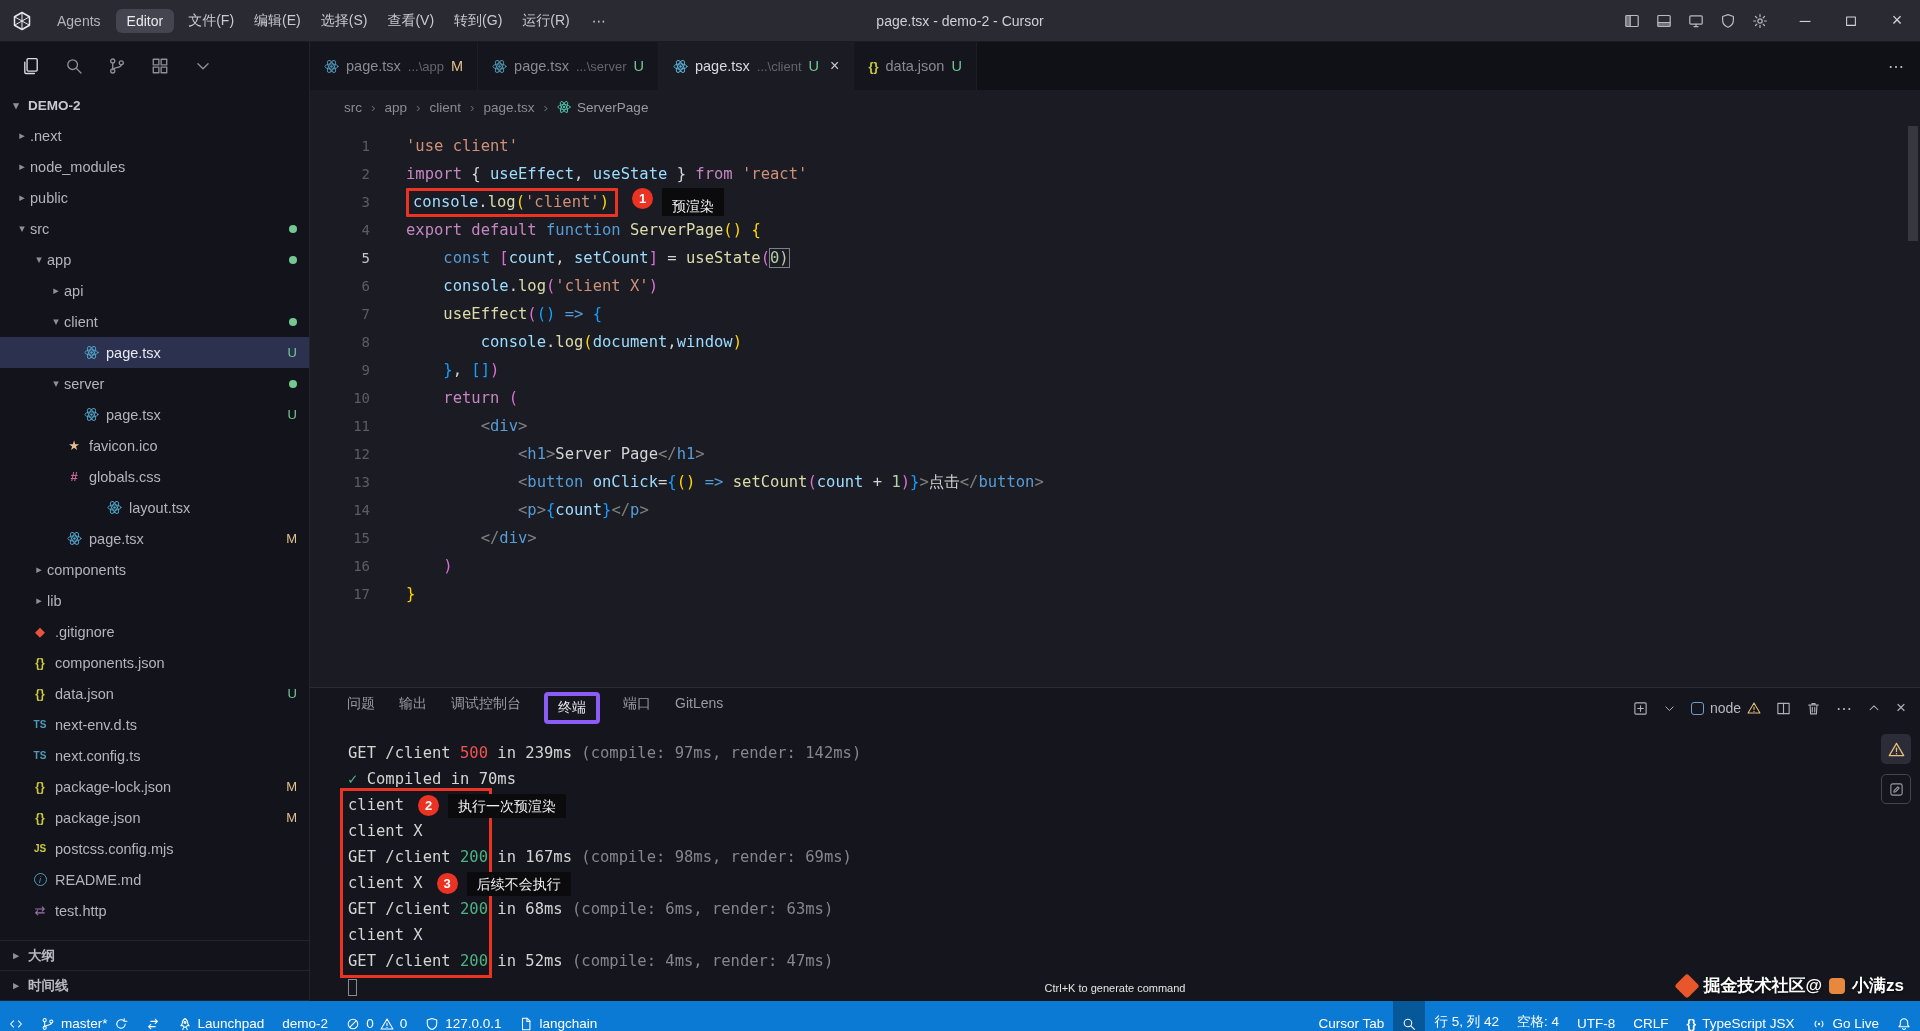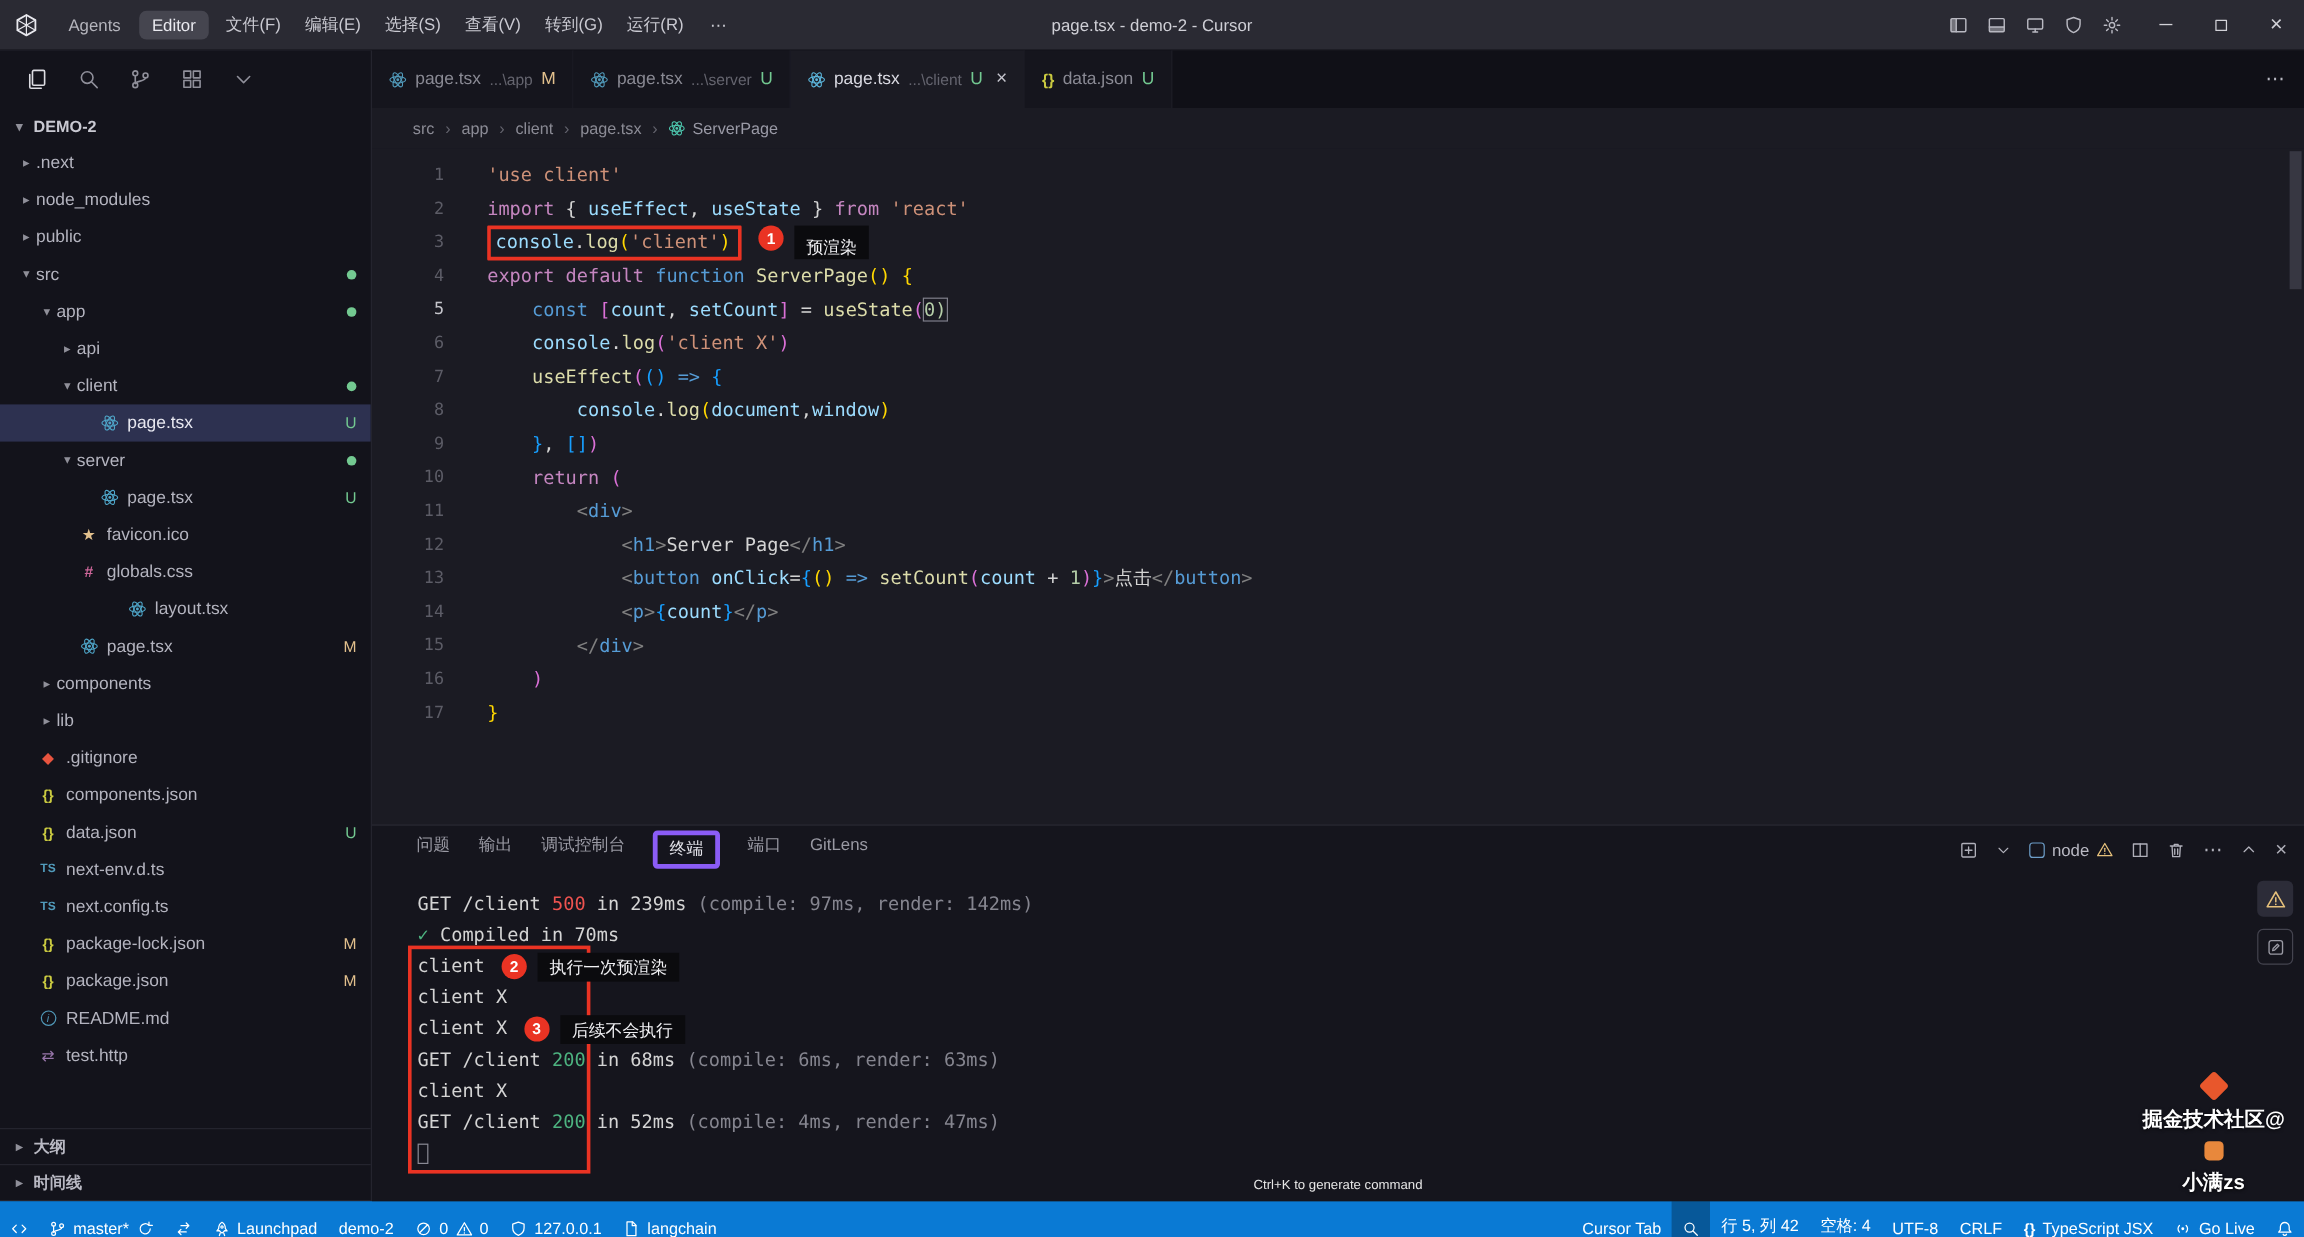--- a/index.html
+++ b/index.html
@@ -129,21 +129,21 @@
   .sb-left, .sb-right { display:flex; align-items:center; height:100%; }
   .sb-right { margin-left:auto; }
   .sb-item { display:flex; align-items:flex-end; gap:6px; padding:0 9px; height:100%; white-space:nowrap; }
   .sb-item.boxed { background:rgba(0,0,0,.28); }
   .sb-item .ic { display:flex; }
   .sb-braces { font-weight:bold; font-size:12.5px; }
 
   
   .watermark { position:absolute; right:16px; bottom:34px; display:flex; align-items:center; gap:7px;
     color:#fff; font-size:17px; font-weight:bold; z-index:60;
-    text-shadow:0 1px 3px rgba(0,0,0,.75);flex-direction:column; }
+    text-shadow:0 1px 3px rgba(0,0,0,.75); }
   .wm-logo { width:18px; height:18px; background:#e8572c; transform:rotate(45deg); border-radius:3px; }
   .wm-mini { width:16px; height:16px; background:#e8883c; border-radius:4px; }
 </style>
 </head>
 <body>
 
 <div class="app">
 
   <div class="titlebar">
     <span class="logo" id="logo">
@@ -399,20 +399,25 @@
             <span class="badge m">M</span>
           </div>
           <div class="trow" style="padding-left: 14px;">
             <span class="chev"></span>
             <span class="fi json">{}</span>
             <span class="tlabel">package.json</span>
             <span class="badge m">M</span>
           </div>
           <div class="trow" style="padding-left: 14px;">
             <span class="chev"></span>
+            <span class="fi js">JS</span>
+            <span class="tlabel">postcss.config.mjs</span>
+          </div>
+          <div class="trow" style="padding-left: 14px;">
+            <span class="chev"></span>
             <span class="fi">
               <span class="info-circle">i</span>
             </span>
             <span class="tlabel">README.md</span>
           </div>
           <div class="trow" style="padding-left: 14px;">
             <span class="chev"></span>
             <span class="fi http">⇄</span>
             <span class="tlabel">test.http</span>
           </div>
@@ -636,20 +641,21 @@
               <span class="pright-ico" style="font-size:17px;">×</span>
             </div>
         </div>
         <div class="panel-body">
           <div class="terminal">
             <div id="termlines">
                 <div class="tline"><span class="tk w">GET /client </span><span class="tk red">500</span><span class="tk w"> in 239ms </span><span class="tk dim">(compile: 97ms, render: 142ms)</span></div>
                 <div class="tline"><span class="tk grn">✓</span><span class="tk w"> Compiled in 70ms</span></div>
                 <div class="tline"><span class="tk w">client</span><span class="term-badge">2</span><span class="anno-label">执行一次预渲染</span></div>
                 <div class="tline"><span class="tk w">client X</span></div>
+                <div class="tline"><span class="tk w">GET /client </span><span class="tk grn">200</span><span class="tk w"> in 167ms </span><span class="tk dim">(compile: 98ms, render: 69ms)</span></div>
                 <div class="tline"><span class="tk w">client X</span><span class="term-badge">3</span><span class="anno-label">后续不会执行</span></div>
                 <div class="tline"><span class="tk w">GET /client </span><span class="tk grn">200</span><span class="tk w"> in 68ms </span><span class="tk dim">(compile: 6ms, render: 63ms)</span></div>
                 <div class="tline"><span class="tk w">client X</span></div>
                 <div class="tline"><span class="tk w">GET /client </span><span class="tk grn">200</span><span class="tk w"> in 52ms </span><span class="tk dim">(compile: 4ms, render: 47ms)</span></div>
                 <div class="tline"><span class="term-cursor"></span></div>
               </div>
             <div class="term-redbox"></div>
           </div>
           <div class="panel-rail">
             <div class="rail-btn warn" id="railwarn">

